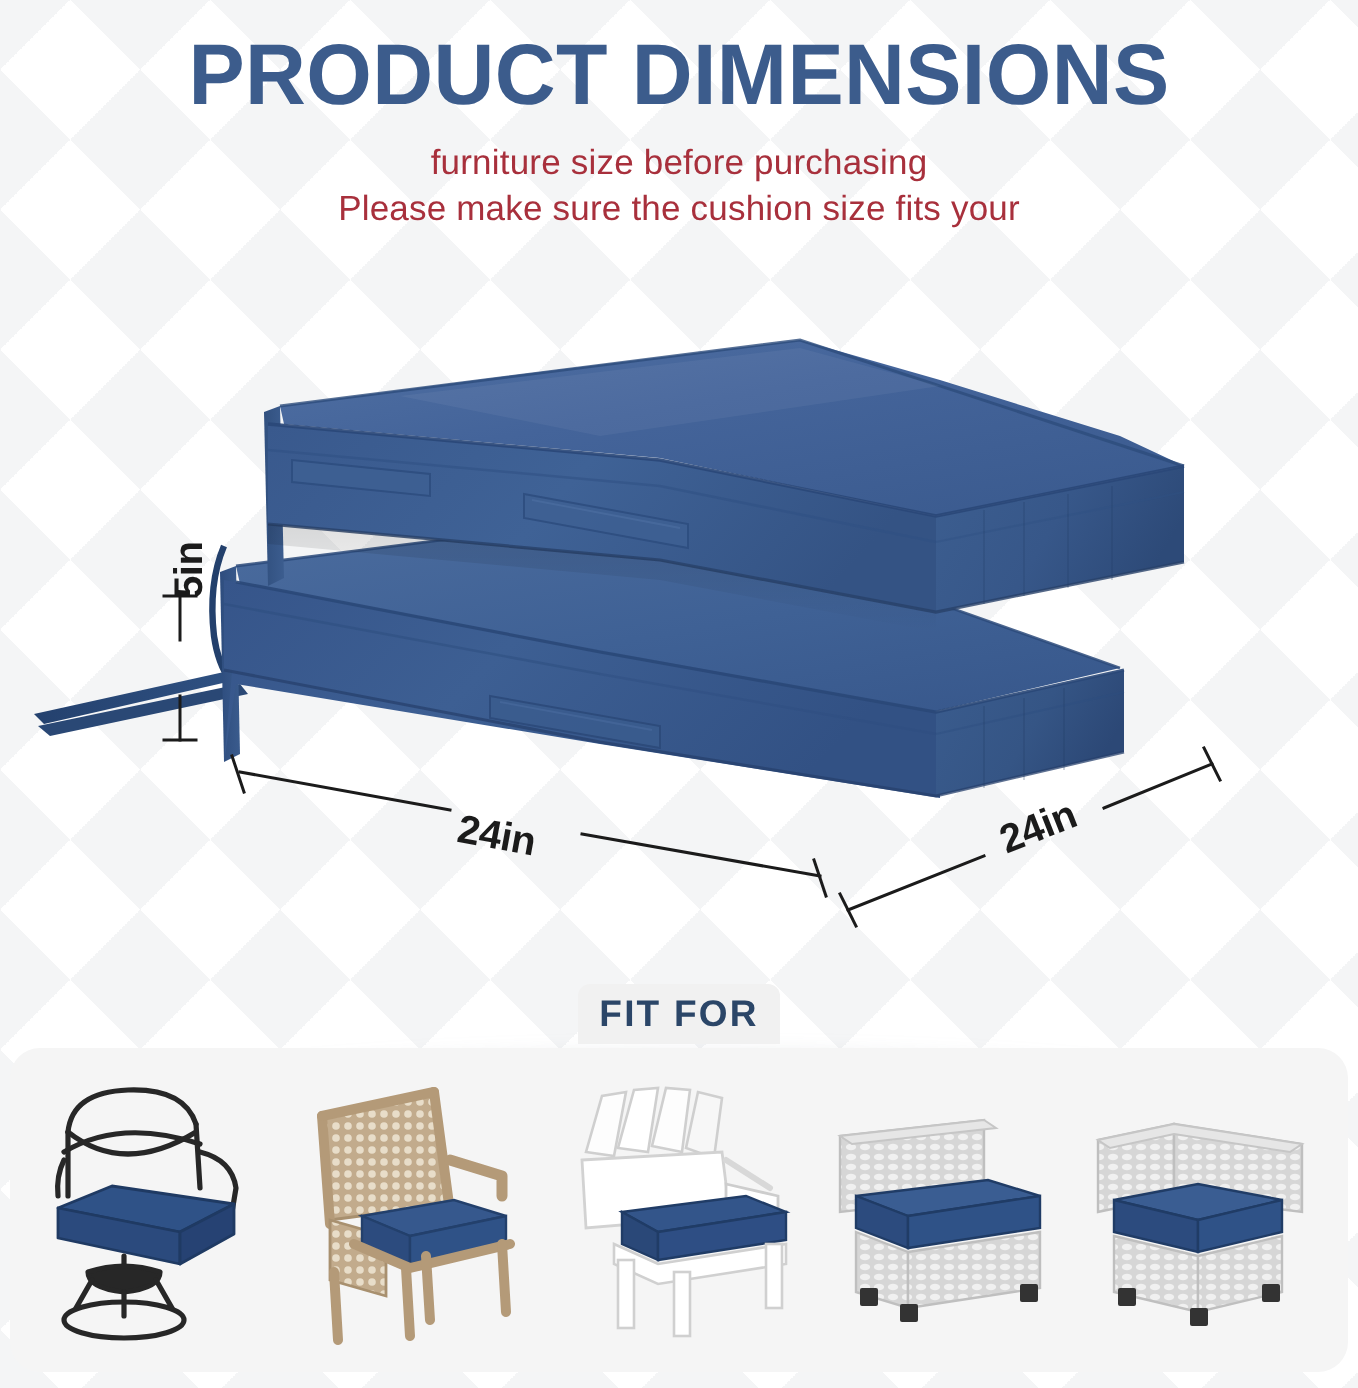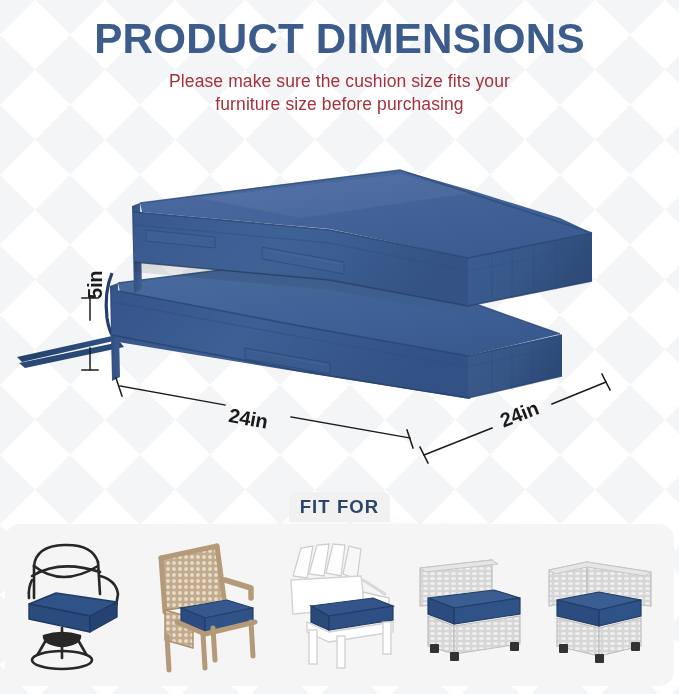--- a/index.html
+++ b/index.html
@@ -132,22 +132,22 @@
   .fit-item svg { display: block; width: 100%; height: 100%; overflow: visible; }
 </style>
 </head>
 <body>
 
 <div id="page">
 
   <div class="header">
     <div class="title">PRODUCT DIMENSIONS</div>
     <div class="subtitle">
+      <div>furniture size before purchasing</div>
       <div>Please make sure the cushion size fits your</div>
-      <div>furniture size before purchasing</div>
     </div>
   </div>
 
   <div class="stage">
 
     <div class="floor-shadow"></div>
 
     <div class="tie">
       <svg viewBox="0 0 679 330">
         <defs>

